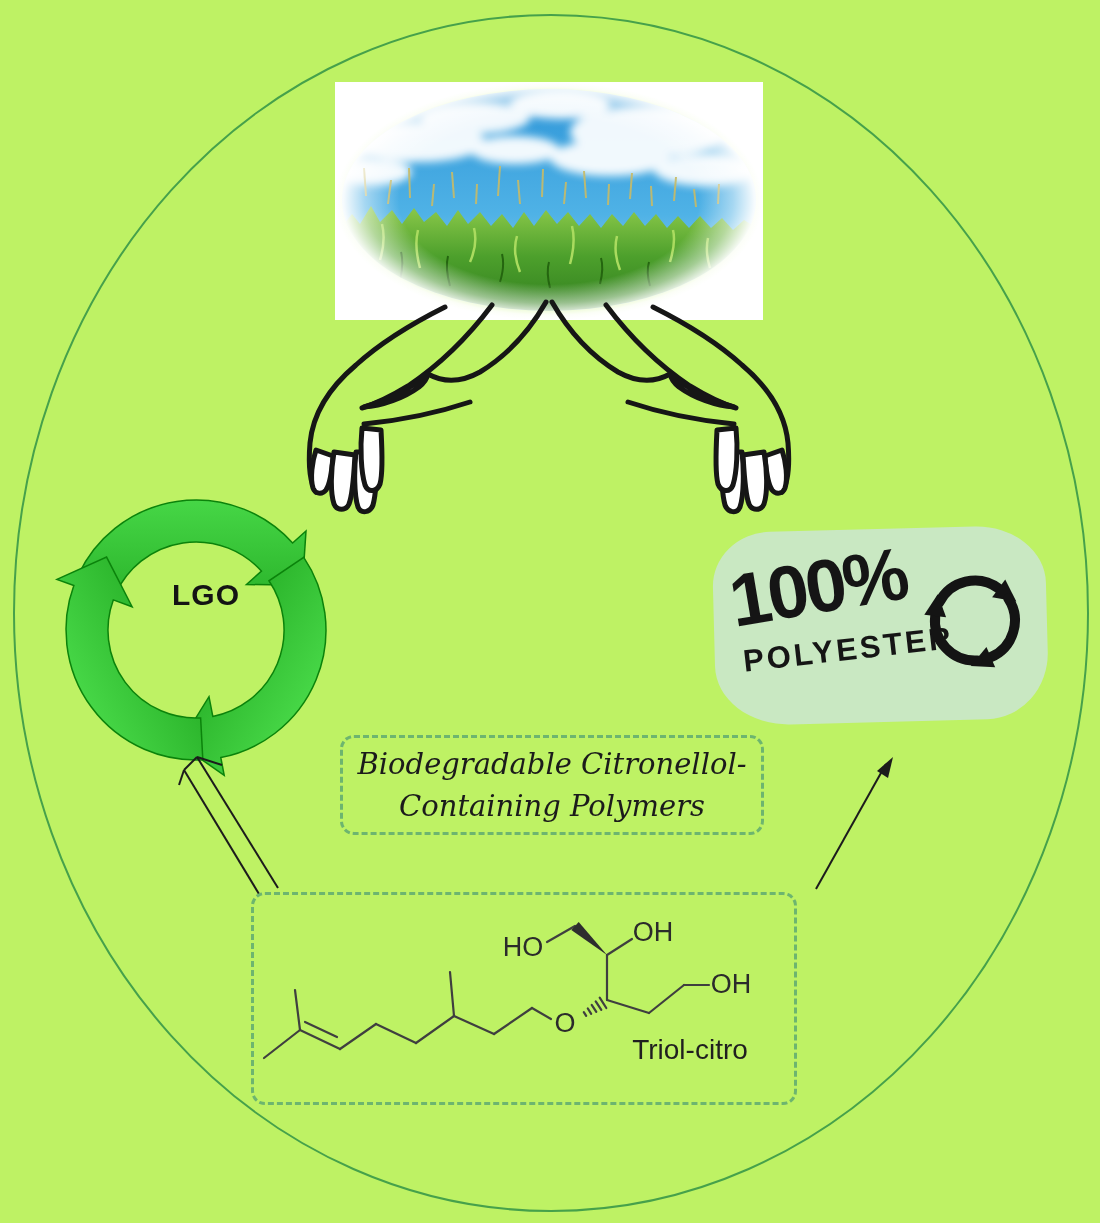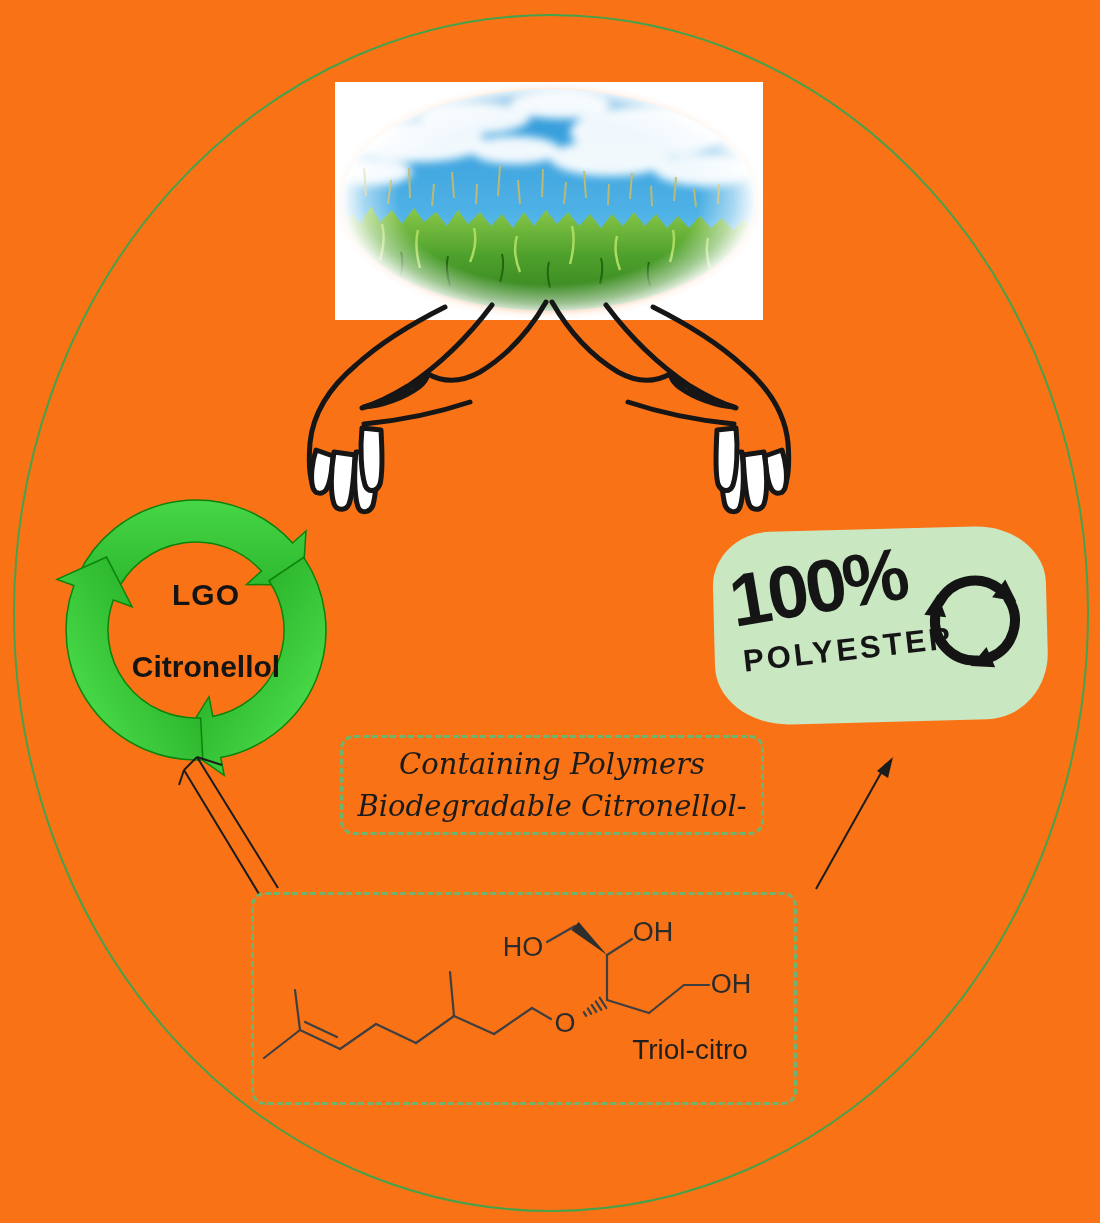--- a/index.html
+++ b/index.html
@@ -1,16 +1,16 @@
 <!DOCTYPE html>
 <html><head>
 <meta charset="utf-8">
 <style>
   html,body{margin:0;padding:0;background:#ffffff;}
-  .canvas{position:relative;width:1100px;height:1223px;background:#f97316;overflow:hidden;
+  .canvas{position:relative;width:1100px;height:1223px;background:#bef264;overflow:hidden;
           font-family:"Liberation Sans",sans-serif;color:#111;}
   .layer{position:absolute;left:0;top:0;}
   .label{position:absolute;font-weight:bold;color:#141414;text-align:center;}
   .lgo{left:126px;top:578px;width:160px;font-size:30px;letter-spacing:1px;}
   .citro{left:86px;top:650px;width:240px;font-size:30px;}
   .badge{position:absolute;left:714px;top:529px;width:333px;height:193px;background:#c9e8c2;
          border-radius:58px 70px 62px 74px / 54px 58px 66px 60px;transform:rotate(-1.5deg);}
   .badge .pct{position:absolute;left:16px;top:14px;font-size:74px;font-weight:bold;color:#151515;
               transform:rotate(-8deg);letter-spacing:-3px;white-space:nowrap;}
   .badge .poly{position:absolute;left:28px;top:102px;font-size:31px;font-weight:bold;color:#151515;
@@ -149,43 +149,42 @@
         <path d="M184 770 L179 785"></path>
       </g>
       <g>
         <path d="M816 889 L886 764"></path>
         <polygon points="893,757 888,778 877,771" fill="#1c1c1c" stroke="none"></polygon>
       </g>
     </g>
   </svg>
 
   <div class="label lgo">LGO</div>
-  <div class="label citro">Citronellol</div>
 
   <div class="badge">
     <span class="pct">100%</span>
     <span class="poly">POLYESTER</span>
     <svg class="glyph" width="132" height="150" viewBox="0 0 132 150">
       <defs>
         <g id="bArr">
           <path d="M-37.6 -13.7 A40 40 0 0 1 20 -34.6" fill="none" stroke="#141414" stroke-width="10" stroke-linecap="round"></path>
           <polygon points="39,-23.6 25.5,-44.1 14.5,-25.1" fill="#141414"></polygon>
         </g>
       </defs>
       <g transform="translate(64,76) rotate(8)">
         <use href="#bArr"></use>
         <use href="#bArr" transform="rotate(120)"></use>
         <use href="#bArr" transform="rotate(240)"></use>
       </g>
     </svg>
   </div>
 
   <div class="dashedbox box1">
+    <span>Biodegradable Citronellol-</span>
     <span>Containing Polymers</span>
-    <span>Biodegradable Citronellol-</span>
   </div>
 
   <div class="dashedbox box2">
     <svg width="540" height="207" viewBox="0 0 540 207">
       <g stroke="#3f3f3f" stroke-width="2.2" stroke-linecap="round" fill="none">
         <path d="M41 95 L46 135"></path>
         <path d="M10 163 L46 135"></path>
         <path d="M46 135 L86 154"></path>
         <path d="M51 127 L83 142"></path>
         <path d="M86 154 L122 129"></path>

